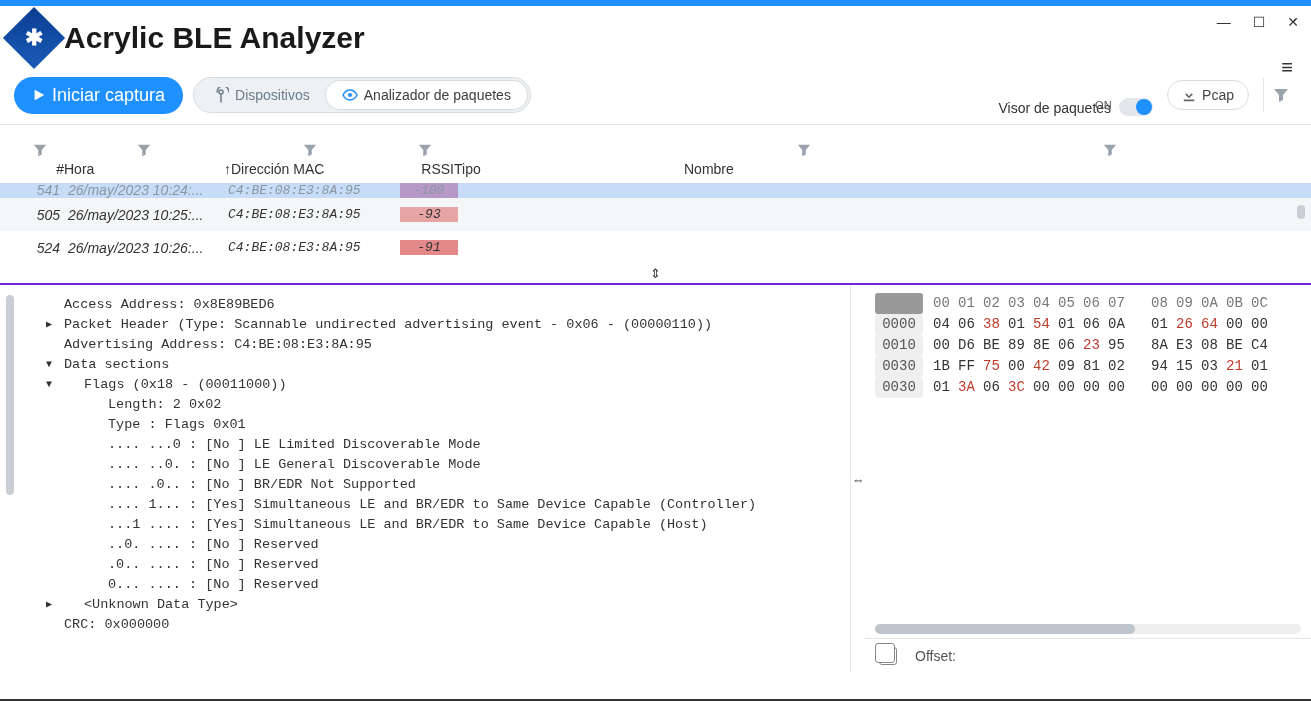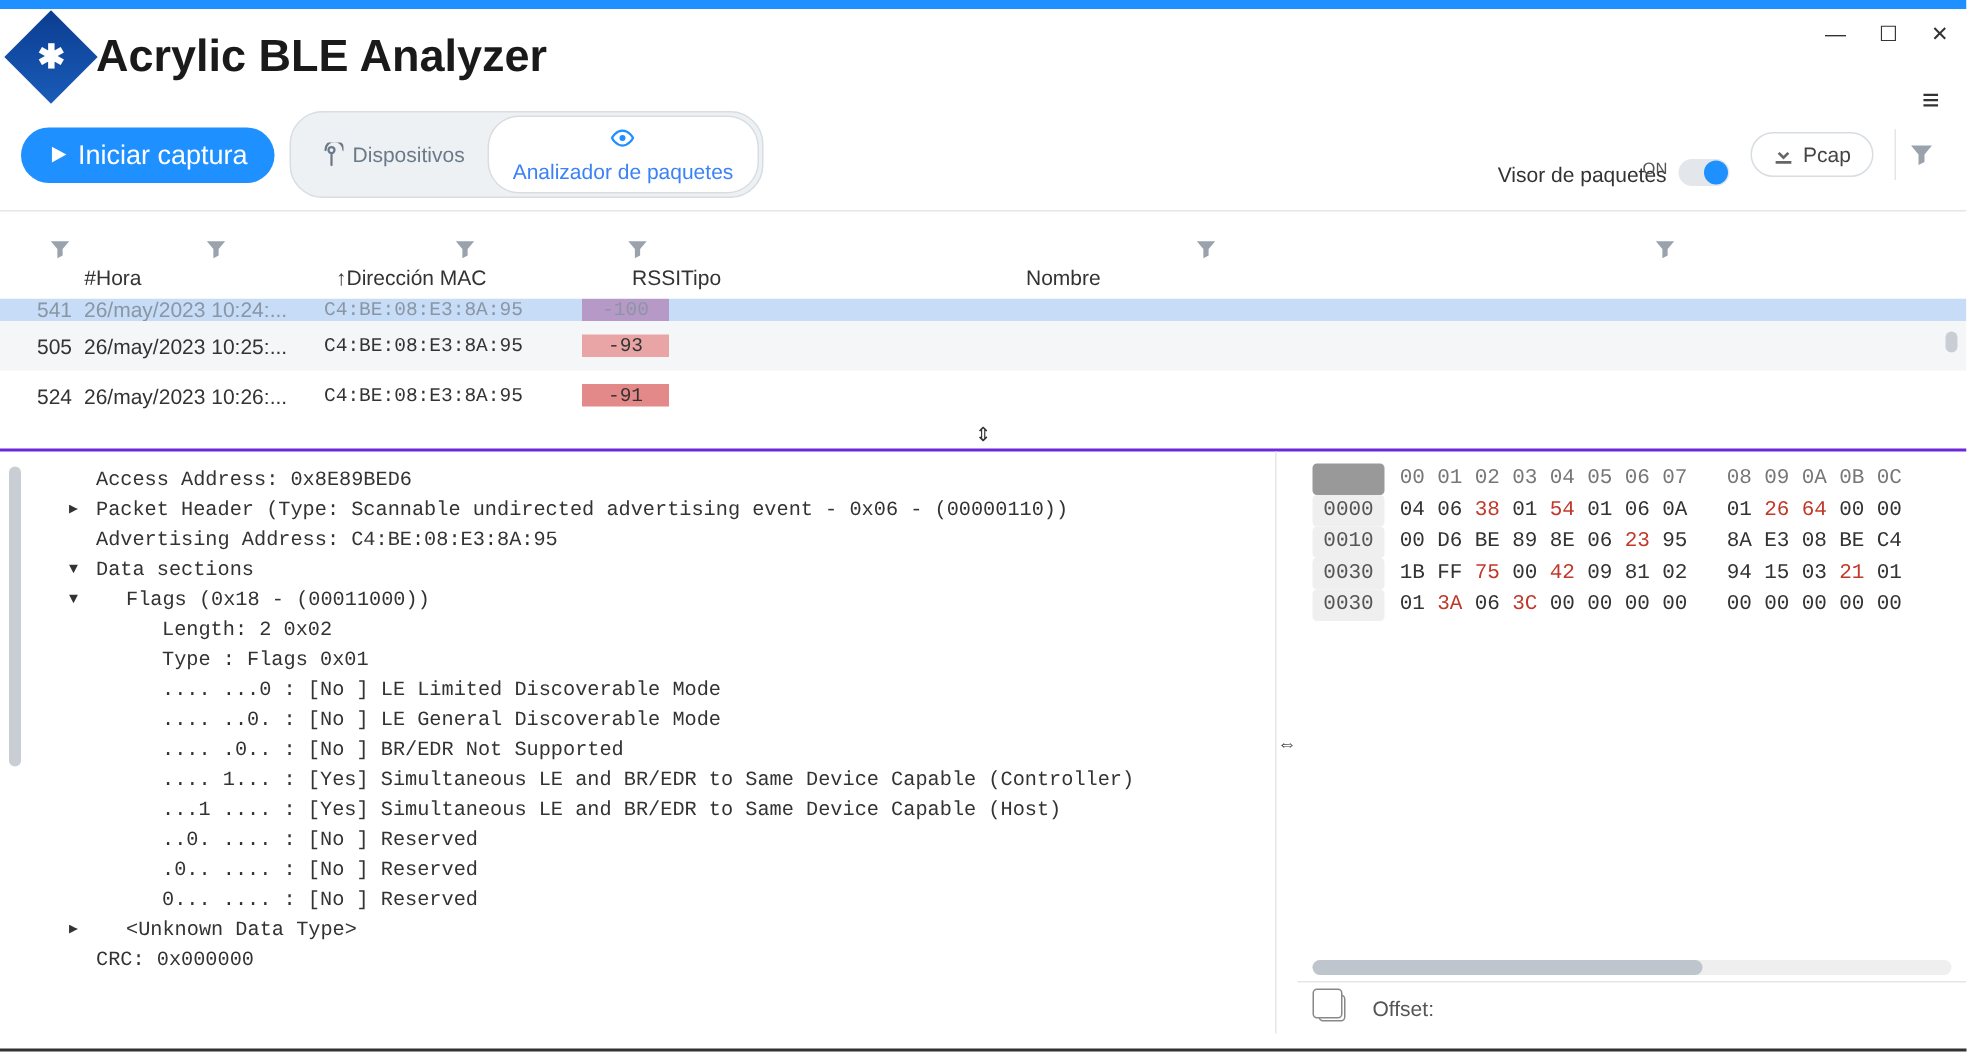--- a/index.html
+++ b/index.html
@@ -9,21 +9,21 @@
 .win-controls span { cursor: pointer; }
 .header { display: flex; align-items: center; padding: 10px 16px 8px 12px; }
 .logo { width: 44px; height: 44px; background: linear-gradient(135deg,#0b3d91,#1a5cb8); transform: rotate(45deg); margin-right: 8px; position: relative; display:flex;align-items:center;justify-content:center; }
 .logo-inner { transform: rotate(-45deg); color: #fff; font-weight: bold; font-size: 22px; }
 .app-title { font-size: 30px; font-weight: 700; color: #1a1a1a; }
 .hamburger { position: absolute; right: 18px; top: 56px; font-size: 20px; cursor:pointer; color:#333; }
 .toolbar { display: flex; align-items: center; padding: 6px 14px 8px 14px; gap: 10px; }
 .btn-primary { background: #1e90ff; color: #fff; border: none; border-radius: 20px; padding: 8px 18px; font-size: 18px; display: flex; align-items: center; gap: 6px; cursor:pointer; }
 .tab-group { display: flex; background: #eef1f3; border-radius: 22px; padding: 3px; border:1px solid #d8dde2; }
 .tab { padding: 6px 16px; border-radius: 20px; display: flex; align-items:center; gap:6px; color:#6b7a88; cursor:pointer; font-size:14px; }
-.tab.active { background: #fff; color: #3b82f6; box-shadow: 0 0 0 1px #d8dde2; flex-direction: column; }
+.tab.active { background: #fff; color: #404040; box-shadow: 0 0 0 1px #d8dde2; }
 .tab svg { width:16px;height:16px; }
 .spacer { flex: 1; }
 .right-controls { display: flex; align-items:center; gap: 14px; }
 .toggle-wrap { display:flex; align-items:flex-end; gap:8px; font-size:14px; color:#333;margin-top:24px; }
 .switch { width:34px; height:18px; background:#e3e6ea; border-radius:10px; position:relative; cursor:pointer; }
 .switch .knob { width:16px; height:16px; background:#1e90ff; border-radius:50%; position:absolute; right:1px; top:1px; }
 .switch .on-label { position:absolute; left:-24px; top:1px; font-size:11px; color:#555; font-weight:500; }
 .pcap-btn { display:flex; align-items:center; gap:6px; padding:6px 14px; border:1px solid #d8dde2; border-radius:18px; background:#fff; cursor:pointer; color:#444; }
 .filter-btn { width:34px; height:34px; display:flex;align-items:center;justify-content:center; border-left:1px solid #e3e6ea; cursor:pointer; color:#9aa3ad; }
 .table-wrap { position:relative; border-top:1px solid #e3e6ea; }
@@ -32,21 +32,21 @@
 .col .filter-icon { color:#9aa3ad; align-self:center; margin-bottom:4px; }
 .col .label { font-size:14px; color:#333; }
 .c-num { width:48px; text-align:right; }
 .c-hora { width:160px; }
 .c-mac { width:172px; }
 .c-rssi { width:58px; text-align:right; }
 .c-tipo { width:230px; }
 .c-nombre { width:240px; }
 .c-empty { flex:1; }
 .tbody { max-height:86px; overflow:hidden; position:relative; }
-.row { display:flex; align-items:center; padding:0 8px; height:33px; font-size:14px; color:#333; }
+.row { display:flex; align-items:center; padding:0 20px; height:33px; font-size:14px; color:#333;font-style:italic; }
 .row.cut { height:15px; overflow:hidden; align-items:flex-end; color:#8a96a3; }
 .row.selected { background:#c6dcf7; }
 .row.alt { background:#f4f6f8; }
 .row .c-num { text-align:right; padding-right:8px; }
 .row .c-hora { }
 .row .c-mac { font-family: "Courier New", monospace; font-size:13px; }
 .row .c-rssi { font-family:"Courier New",monospace; font-size:13px; text-align:center; }
 .row.r2 .c-rssi { background:#e9a5a5; }
 .row.r3 .c-rssi { background:#e48989; }
 .row.cut .c-rssi { background:#b799c7; }

